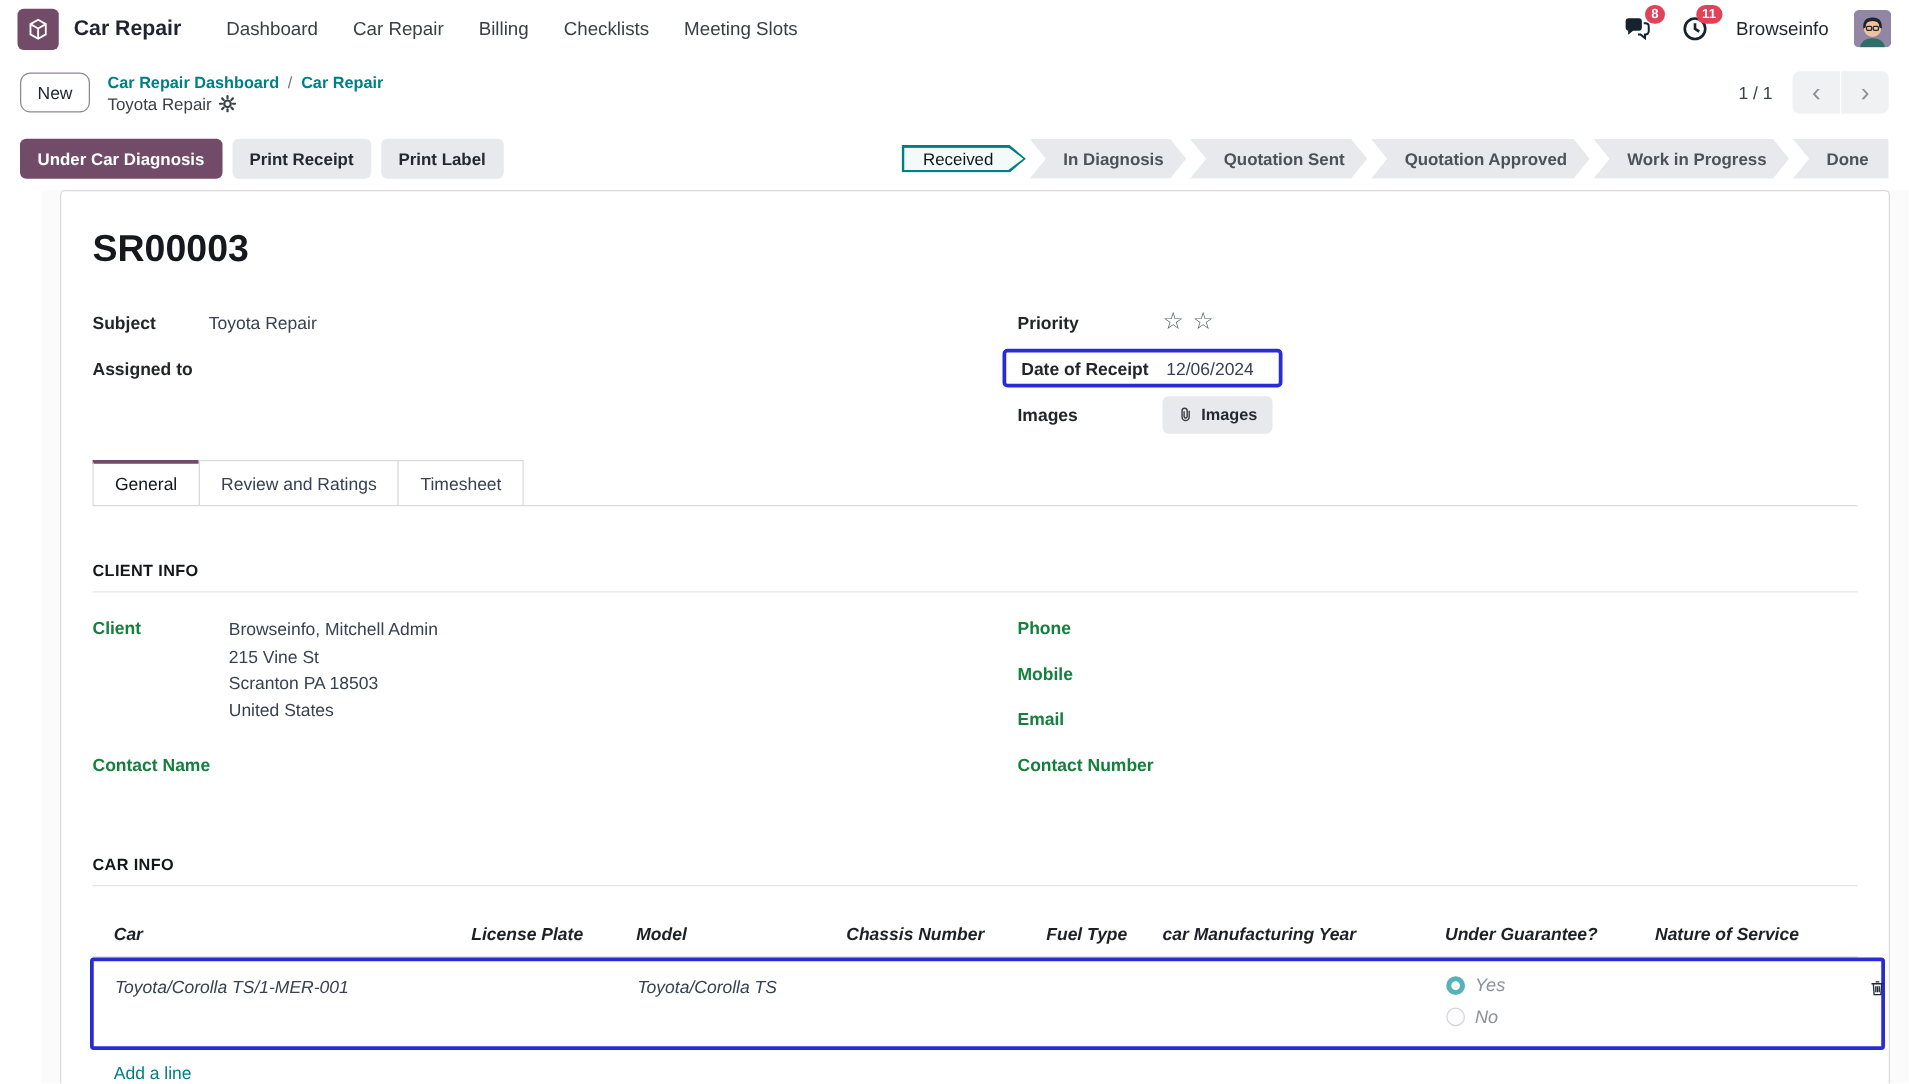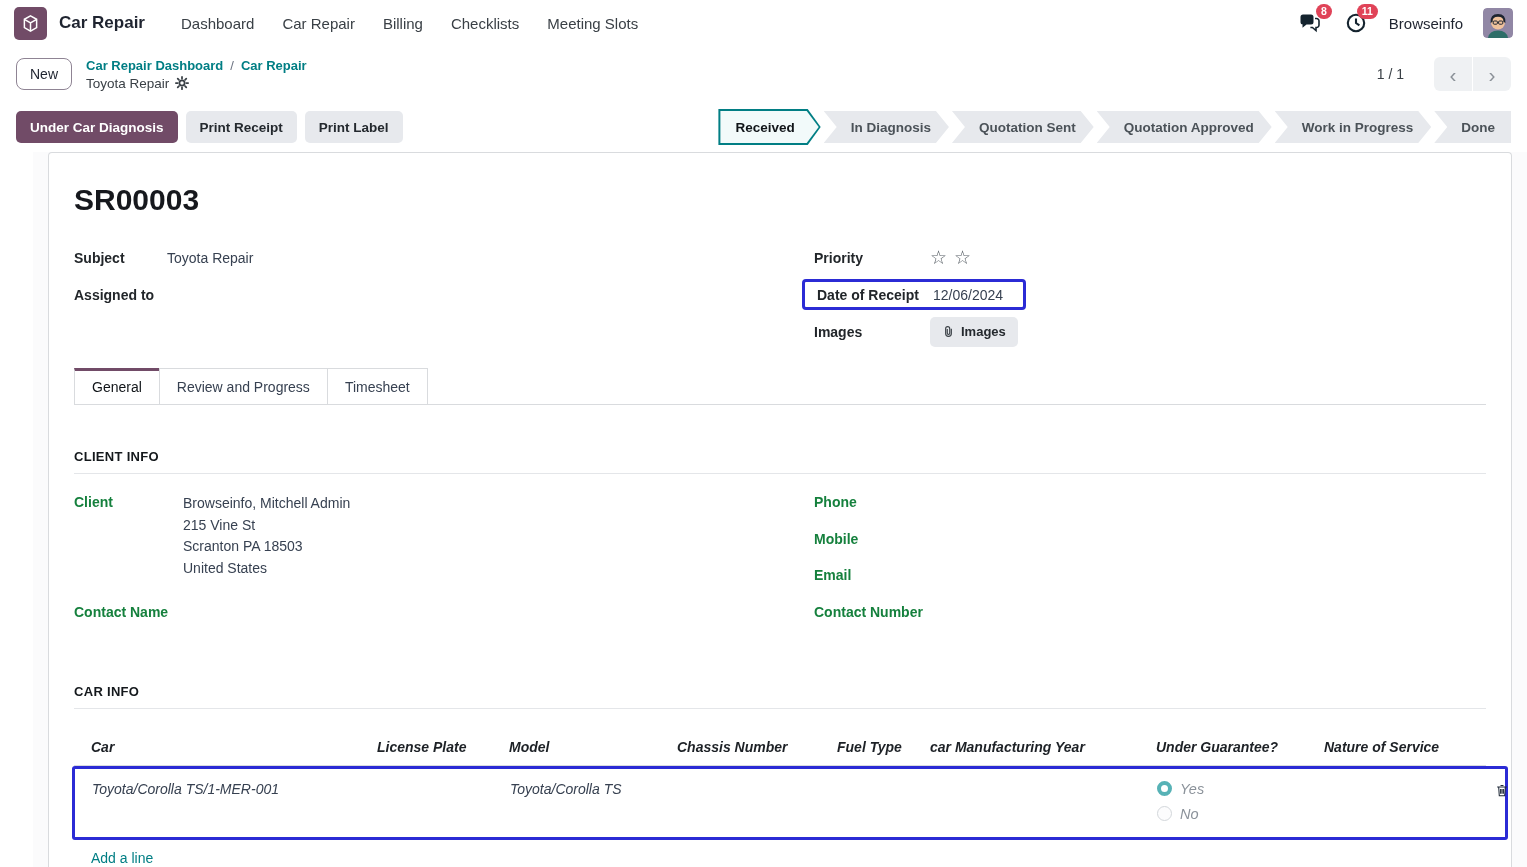--- a/index.html
+++ b/index.html
@@ -25,37 +25,37 @@
 
   
   .control-row { height:56px; display:flex; align-items:center; padding:0 16px; background:#fff; flex:none; }
   .btn-new { background:#fff; border:1px solid #8f8494; border-radius:8px; padding:7px 13px; font-size:14px; color:#1f2430; font-family:inherit; cursor:pointer; margin-right:14px; }
   .bc-block { display:flex; flex-direction:column; justify-content:center; line-height:17px; }
   .bc-top { display:flex; align-items:center; gap:7px; }
   .bc-top a { color:var(--teal,#017E84); font-weight:700; font-size:13px; text-decoration:none; cursor:pointer; }
   .bc-sep { color:#6b7280; font-size:13px; }
   .bc-bottom { display:flex; align-items:center; gap:6px; font-size:13.5px; color:#3a4046; margin-top:1px; }
   .pager { margin-left:auto; display:flex; align-items:center; gap:10px; }
-  .pager-count { font-size:14px; color:#3a4046; margin-right:20px; }
+  .pager-count { font-size:14px; color:#3a4046; margin-right:6px; }
   .pager-btns { display:flex; gap:1px; }
   .pager-btn { width:38px; height:34px; background:#eff1f3; border:none; border-radius:6px; cursor:pointer; color:#8a9097; font-size:21px; line-height:1; font-family:inherit; }
   .pager-btn:first-child { border-radius:6px 0 0 6px; }
   .pager-btn:last-child { border-radius:0 6px 6px 0; }
 
   
   .action-row { height:50px; display:flex; align-items:center; gap:8px; padding:0 16px; background:#fff; flex:none; }
   .btn { border:none; border-radius:5px; height:32px; padding:0 14px; font-size:13.5px; font-weight:600; font-family:inherit; cursor:pointer; background:#e7e9ed; color:#24292e; }
   .btn.primary { background:var(--brand,#714B67); color:#fff; }
   .statusbar { margin-left:auto; display:flex; align-items:center; gap:3px; }
   .step { height:32px; display:flex; align-items:center; background:#e7e9ed; color:#4b5258; font-weight:600; font-size:13.5px; padding:0 18px 0 27px; cursor:pointer;
           clip-path: polygon(0 0, calc(100% - 13px) 0, 100% 50%, calc(100% - 13px) 100%, 0 100%, 13px 50%); }
   .step.last { clip-path: polygon(0 0, 100% 0, 100% 100%, 0 100%, 13px 50%); padding-right:16px; }
   .step-active { display:inline-flex; background:var(--teal,#017E84); cursor:pointer;
           clip-path: polygon(0 0, calc(100% - 13px) 0, 100% 50%, calc(100% - 13px) 100%, 0 100%); }
-  .step-active .inner { margin:2px; background:#f2fafa; display:flex; align-items:center; padding:0 24px 0 15px; height:32px; font-weight:700; color:#101418; font-size:13.5px;
+  .step-active .inner { margin:2px; background:#f2fafa; display:flex; align-items:center; padding:0 24px 0 15px; height:18px; font-weight:400; color:#101418; font-size:13.5px;
           clip-path: polygon(0 0, calc(100% - 12px) 0, 100% 50%, calc(100% - 12px) 100%, 0 100%); }
 
   
   .sheet-area { flex:1; padding:0 15px; background:#fbfbfc; overflow:hidden;margin-left:33px; }
   .sheet { background:#fff; border:1px solid #d9dbde; border-bottom:none; border-radius:4px 4px 0 0; height:100%; padding:28px 25px 0; }
 
   h1.rec-title { font-size:30px; font-weight:700; color:#16181d; margin:2px 0 22px; }
 
   .fields { display:flex; }
   .col-left { width:740px; }
@@ -240,21 +240,21 @@
                   <path d="M11.5 4.5v6a3.5 3.5 0 0 1-7 0v-6a2.5 2.5 0 0 1 5 0v5.5a1.5 1.5 0 0 1-3 0V5" fill="none" stroke="#3a4046" stroke-width="1.4"></path>
                 </svg>
               <span>Images</span>
             </button>
           </div>
         </div>
       </div>
 
       <div class="tabs">
         <div class="tab active">General</div>
-        <div class="tab">Review and Progress</div>
+        <div class="tab">Review and Ratings</div>
         <div class="tab">Timesheet</div>
       </div>
 
       <h3 class="sec">CLIENT INFO</h3>
       <div class="ci-grid">
         <div class="ci-left">
           <div class="ci-row">
             <label>Client</label>
             <div class="addr-block">
               <div class="c-name">Browseinfo, Mitchell Admin</div>

